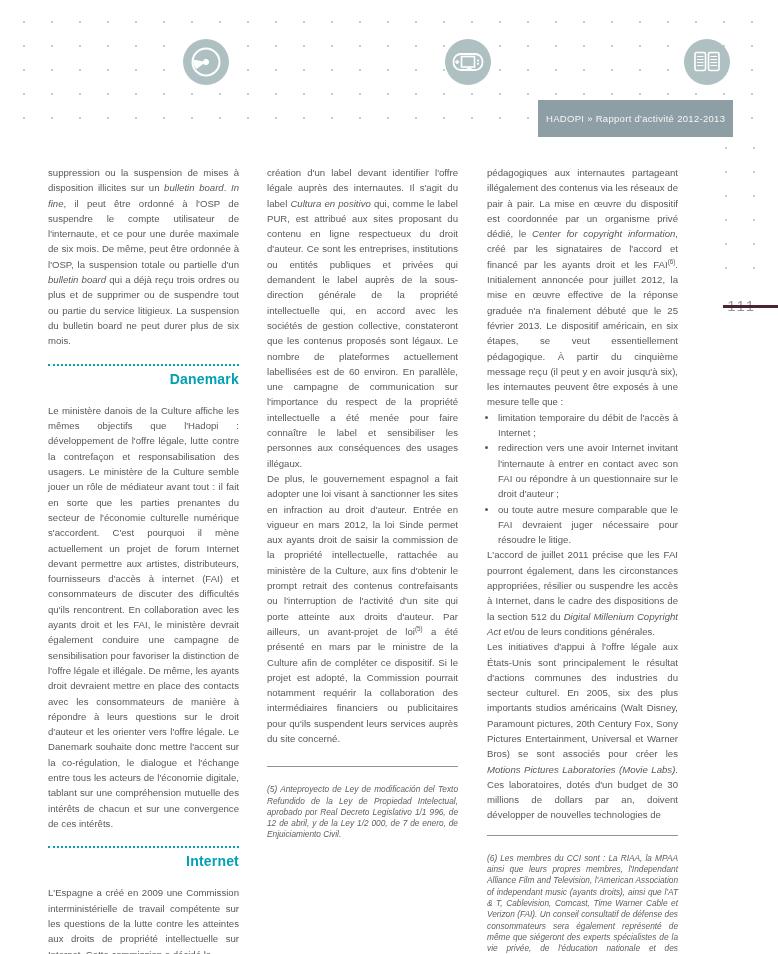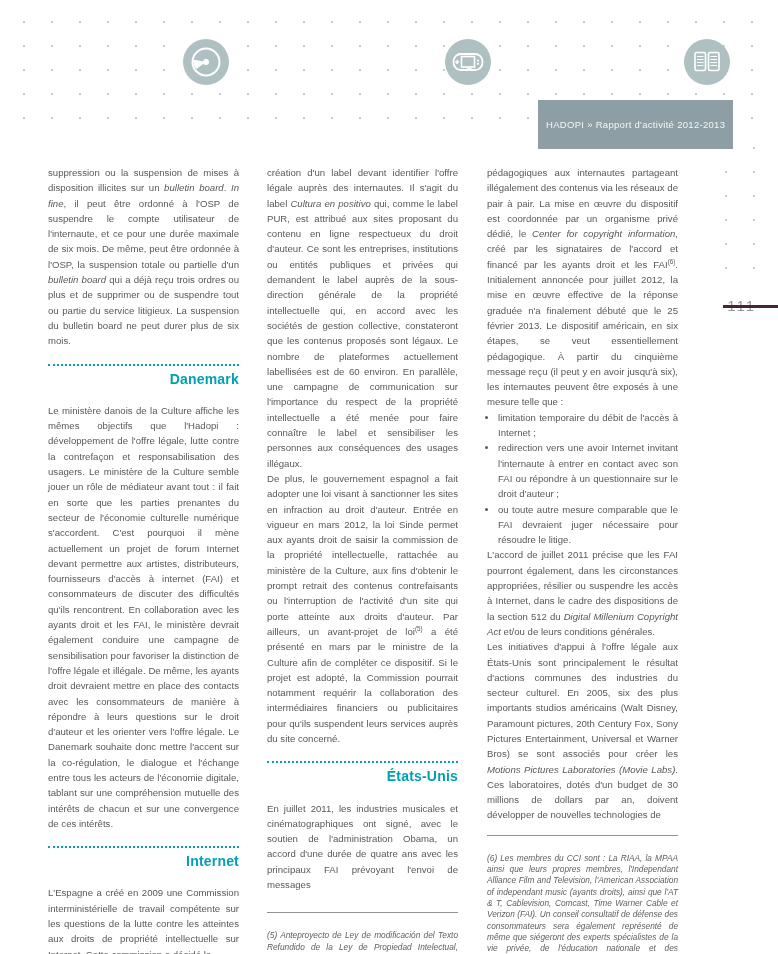--- a/index.html
+++ b/index.html
@@ -17,21 +17,21 @@
   .dots-right{right:0;top:126px;width:76px;height:146px;}
   
   .hicon{position:absolute;width:46px;height:46px;top:39px;}
   .hicon svg{display:block;}
   .hicon-disc{left:183px;}
   .hicon-console{left:445px;}
   .hicon-book{left:684px;}
   
   .header-tag{
     position:absolute;left:538px;top:100px;height:17px;line-height:17px;
-    background:#8d9fa4;color:#f4f6f6;font-size:9.5px;padding:16px 8px;letter-spacing:.3px;
+    background:#8d9fa4;color:#f4f6f6;font-size:9.5px;padding:10px 8px;letter-spacing:.3px;
     white-space:nowrap;
   }
   
   .page-number{
     position:absolute;right:22px;top:276px;font-size:15px;letter-spacing:2px;color:#8f969d;margin-top:21px;
   }
   .accent-line{
     position:absolute;right:0;top:305px;width:55px;height:3px;background:#4b2433;
   }
   
@@ -114,25 +114,20 @@
       <div class="section-sep"></div>
       <h2 class="section-title">Internet</h2>
       <p>L'Espagne a créé en 2009 une Commission interministérielle de travail compétente sur les questions de la lutte contre les atteintes aux droits de propriété intellectuelle sur Internet. Cette commission a décidé la</p>
     </div>
   </div>
 
   <div class="col col-2">
     <p>création d'un label devant identifier l'offre légale auprès des internautes. Il s'agit du label <em>Cultura en positivo</em> qui, comme le label PUR, est attribué aux sites proposant du contenu en ligne respectueux du droit d'auteur. Ce sont les entreprises, institutions ou entités publiques et privées qui demandent le label auprès de la sous-direction générale de la propriété intellectuelle qui, en accord avec les sociétés de gestion collective, constateront que les contenus proposés sont légaux. Le nombre de plateformes actuellement labellisées est de 60 environ. En parallèle, une campagne de communication sur l'importance du respect de la propriété intellectuelle a été menée pour faire connaître le label et sensibiliser les personnes aux conséquences des usages illégaux.</p>
     <p>De plus, le gouvernement espagnol a fait adopter une loi visant à sanctionner les sites en infraction au droit d'auteur. Entrée en vigueur en mars 2012, la loi Sinde permet aux ayants droit de saisir la commission de la propriété intellectuelle, rattachée au ministère de la Culture, aux fins d'obtenir le prompt retrait des contenus contrefaisants ou l'interruption de l'activité d'un site qui porte atteinte aux droits d'auteur. Par ailleurs, un avant-projet de loi<sup>(5)</sup> a été présenté en mars par le ministre de la Culture afin de compléter ce dispositif. Si le projet est adopté, la Commission pourrait notamment requérir la collaboration des intermédiaires financiers ou publicitaires pour qu'ils suspendent leurs services auprès du site concerné.</p>
 
-    <div class="section">
-      <div class="section-sep"></div>
-      <h2 class="section-title">États-Unis</h2>
-      <p>En juillet 2011, les industries musicales et cinématographiques ont signé, avec le soutien de l'administration Obama, un accord d'une durée de quatre ans avec les principaux FAI prévoyant l'envoi de messages</p>
-    </div>
 
     <div class="footnote fn-2">(5) Anteproyecto de Ley de modificación del Texto Refundido de la Ley de Propiedad Intelectual, aprobado por Real Decreto Legislativo 1/1 996, de 12 de abril, y de la Ley 1/2 000, de 7 de enero, de Enjuiciamiento Civil.</div>
   </div>
 
   <div class="col col-3">
     <p>pédagogiques aux internautes partageant illégalement des contenus via les réseaux de pair à pair. La mise en œuvre du dispositif est coordonnée par un organisme privé dédié, le <em>Center for copyright information</em>, créé par les signataires de l'accord et financé par les ayants droit et les FAI<sup>(6)</sup>. Initialement annoncée pour juillet 2012, la mise en œuvre effective de la réponse graduée n'a finalement débuté que le 25 février 2013. Le dispositif américain, en six étapes, se veut essentiellement pédagogique. À partir du cinquième message reçu (il peut y en avoir jusqu'à six), les internautes peuvent être exposés à une mesure telle que :</p>
     <ul class="bullets">
       <li>limitation temporaire du débit de l'accès à Internet ;</li>
       <li>redirection vers une avoir Internet invitant l'internaute à entrer en contact avec son FAI ou répondre à un questionnaire sur le droit d'auteur ;</li>
       <li>ou toute autre mesure comparable que le FAI devraient juger nécessaire pour résoudre le litige.</li>

